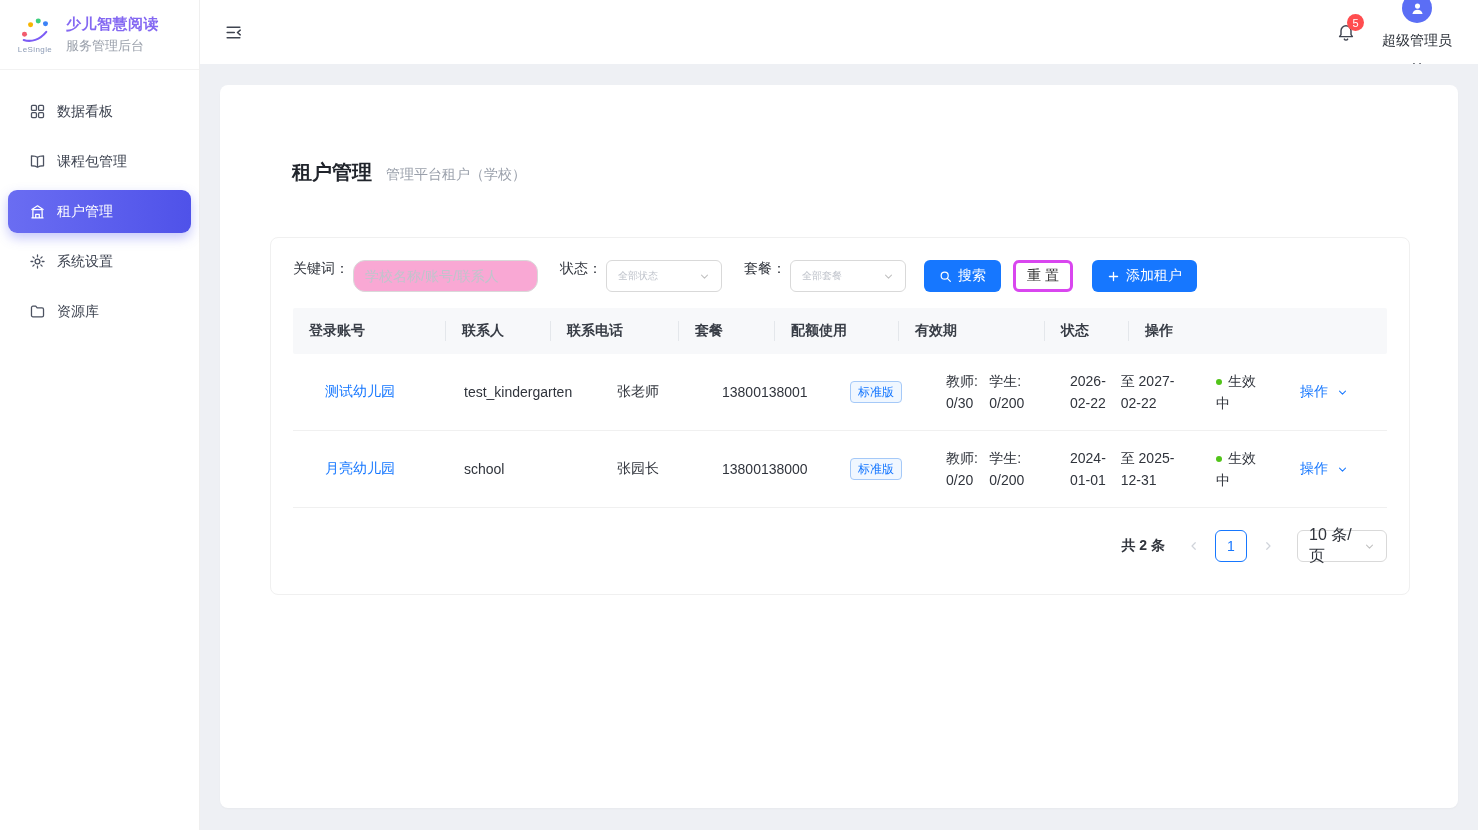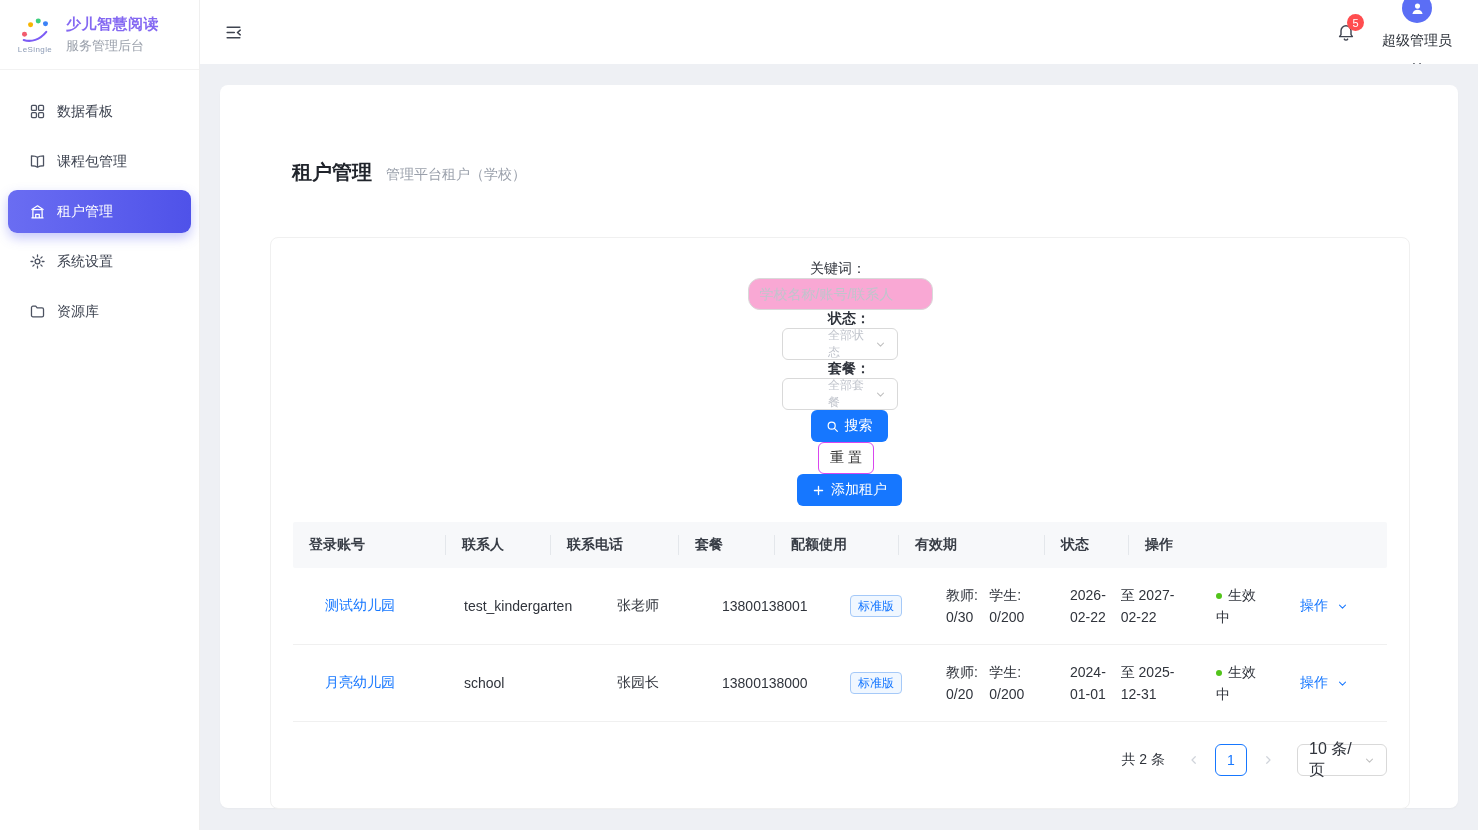--- a/index.html
+++ b/index.html
@@ -40,36 +40,36 @@
 
 
 .content{flex:1;background:#eef0f4;padding:21px 20px 22px;min-height:0;}
 .card{background:#fff;border-radius:8px;height:100%;padding:74px 48px 0 50px;box-shadow:0 1px 2px rgba(0,0,0,.03);}
 .page-head{display:flex;align-items:baseline;gap:14px;margin-left:22px;line-height:26px;}
 .page-title{font-size:20px;font-weight:bold;color:#20242b;}
 .page-sub{font-size:14px;color:#9aa0ab;}
 .panel{margin-top:50px;border:1px solid #f0f0f0;border-radius:8px;padding:22px 22px 32px;}
 
 
-.filters{display:flex;align-items:center;flex-direction:column;}
+.filters{display:flex;}
 .f-label{color:#30343c;margin-right:4px;flex-shrink:0;}
-.ml22{margin-left:22px;font-weight:bold;}.ml18{margin-left:18px;}.ml12{margin-left:12px;}.ml19{margin-left:19px;}
+.ml22{margin-left:22px;}.ml18{margin-left:18px;}.ml12{margin-left:12px;}.ml19{margin-left:19px;}
 .f-input{width:185px;height:32px;border:1px solid #d9d9d9;border-radius:12px;padding:0 11px;font-size:14px;color:#333;outline:none;font-family:inherit;background:#f9a8d4;}
 .f-input::placeholder{color:#c0c4cc;}
 .f-select{height:32px;border:1px solid #d9d9d9;border-radius:6px;display:flex;align-items:center;justify-content:space-between;padding:0 11px;cursor:pointer;background:#fff;gap:6px;}
 .w116{width:116px;}
-.sel-text{color:#c0c4cc;font-size:12px;margin-left:34px;}
+.sel-text{color:#c0c4cc;font-size:10px;}
 .sel-dark{color:#30343c;font-size:16px;}
 .f-select .sel-chev{display:flex;color:#bfbfbf;}
 .f-select .sel-chev svg{width:11px;height:11px;}
 .btn{height:32px;border-radius:6px;border:none;display:flex;align-items:center;gap:6px;font-size:14px;cursor:pointer;font-family:inherit;}
 .btn-primary{background:var(--primary,#1677ff);color:#fff;padding:0 15px;}
 .btn .b-icon{display:flex;}
 .btn .b-icon svg{width:13px;height:13px;}
-.btn-default{background:#fff;border:1px solid #d946ef;color:#333;padding:0 11px;}
+.btn-default{background:#fff;border:3px solid #d946ef;color:#333;padding:0 11px;}
 
 
 .table{margin-top:16px;}
 .thead{display:flex;background:#f7f8fa;height:46px;border-radius:2px;}
 .th{display:flex;align-items:center;padding:0 16px;font-weight:bold;color:#383d46;position:relative;font-size:14px;}
 .th:not(:last-child)::after{content:"";position:absolute;right:0;top:13px;width:1px;height:20px;background:#e4e7eb;}
 .trow{display:flex;align-items:center;min-height:77px;border-bottom:1px solid #f0f0f0;}
 .td{padding:0 16px;display:flex;align-items:center;font-size:14px;color:#30343c;}
 .c1{width:155px;}.c2{width:153px;}.c3{width:105px;}.c4{width:128px;}.c5{width:96px;}.c6{width:124px;}.c7{width:146px;}.c8{width:84px;}.c9{flex:1;}
 .td.c1{padding-left:32px;}
@@ -77,21 +77,21 @@
 .tag{font-size:12px;color:var(--primary,#1677ff);background:var(--badge_bg,#f0f7ff);border:1px solid var(--badge_border,#a5c9f8);border-radius:4px;padding:2px 7px;line-height:16px;white-space:nowrap;}
 .lines{display:flex;flex-direction:row;line-height:22px;}
 .status-box{width:50px;line-height:22px;}
 .dot{display:inline-block;width:6px;height:6px;border-radius:50%;background:var(--status_green,#52c41a);margin-right:6px;vertical-align:middle;}
 .action-link{color:var(--primary,#1677ff);display:flex;align-items:center;gap:9px;cursor:pointer;}
 .action-link .a-chev{display:flex;}
 .action-link svg{width:11px;height:11px;}
 
 
 .pager{display:flex;align-items:center;justify-content:flex-end;margin-top:22px;}
-.pg-total{color:#30343c;margin-right:14px;}
+.pg-total{color:#30343c;margin-right:14px;font-weight:bold;}
 .pg-btn{width:30px;height:30px;display:flex;align-items:center;justify-content:center;color:#cfd3da;cursor:pointer;}
 .pg-btn svg{width:12px;height:12px;}
 .pg-num{width:32px;height:32px;border:1px solid var(--primary,#1677ff);border-radius:6px;color:var(--primary,#1677ff);display:flex;align-items:center;justify-content:center;margin:0 6px;cursor:pointer;font-size:14px;background:#fff;}
 .size-select{width:90px;margin-left:14px;}
 </style>
 </head>
 <body>
 
 <div class="layout">
 

